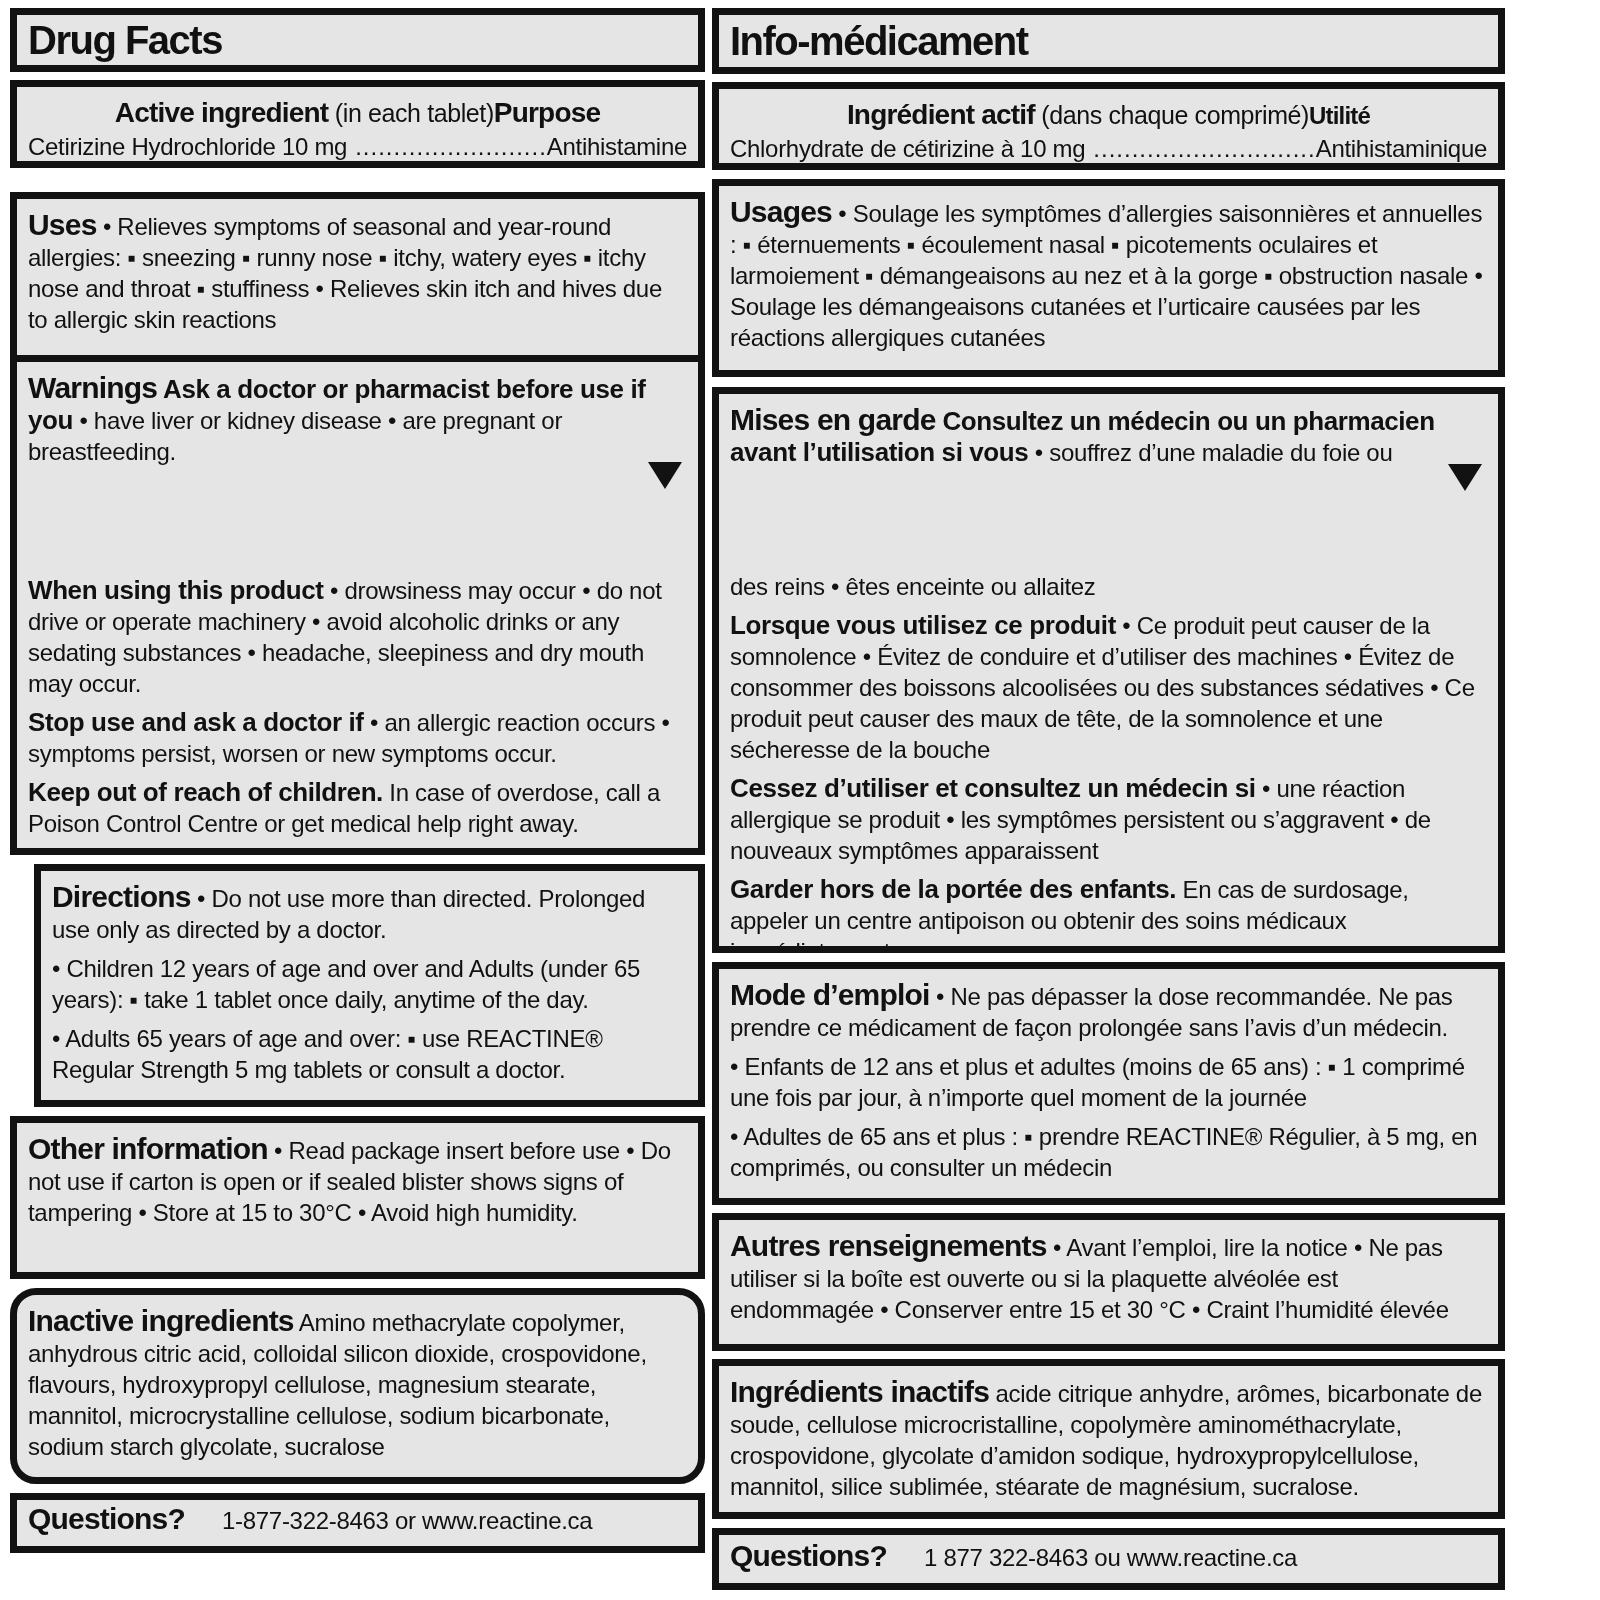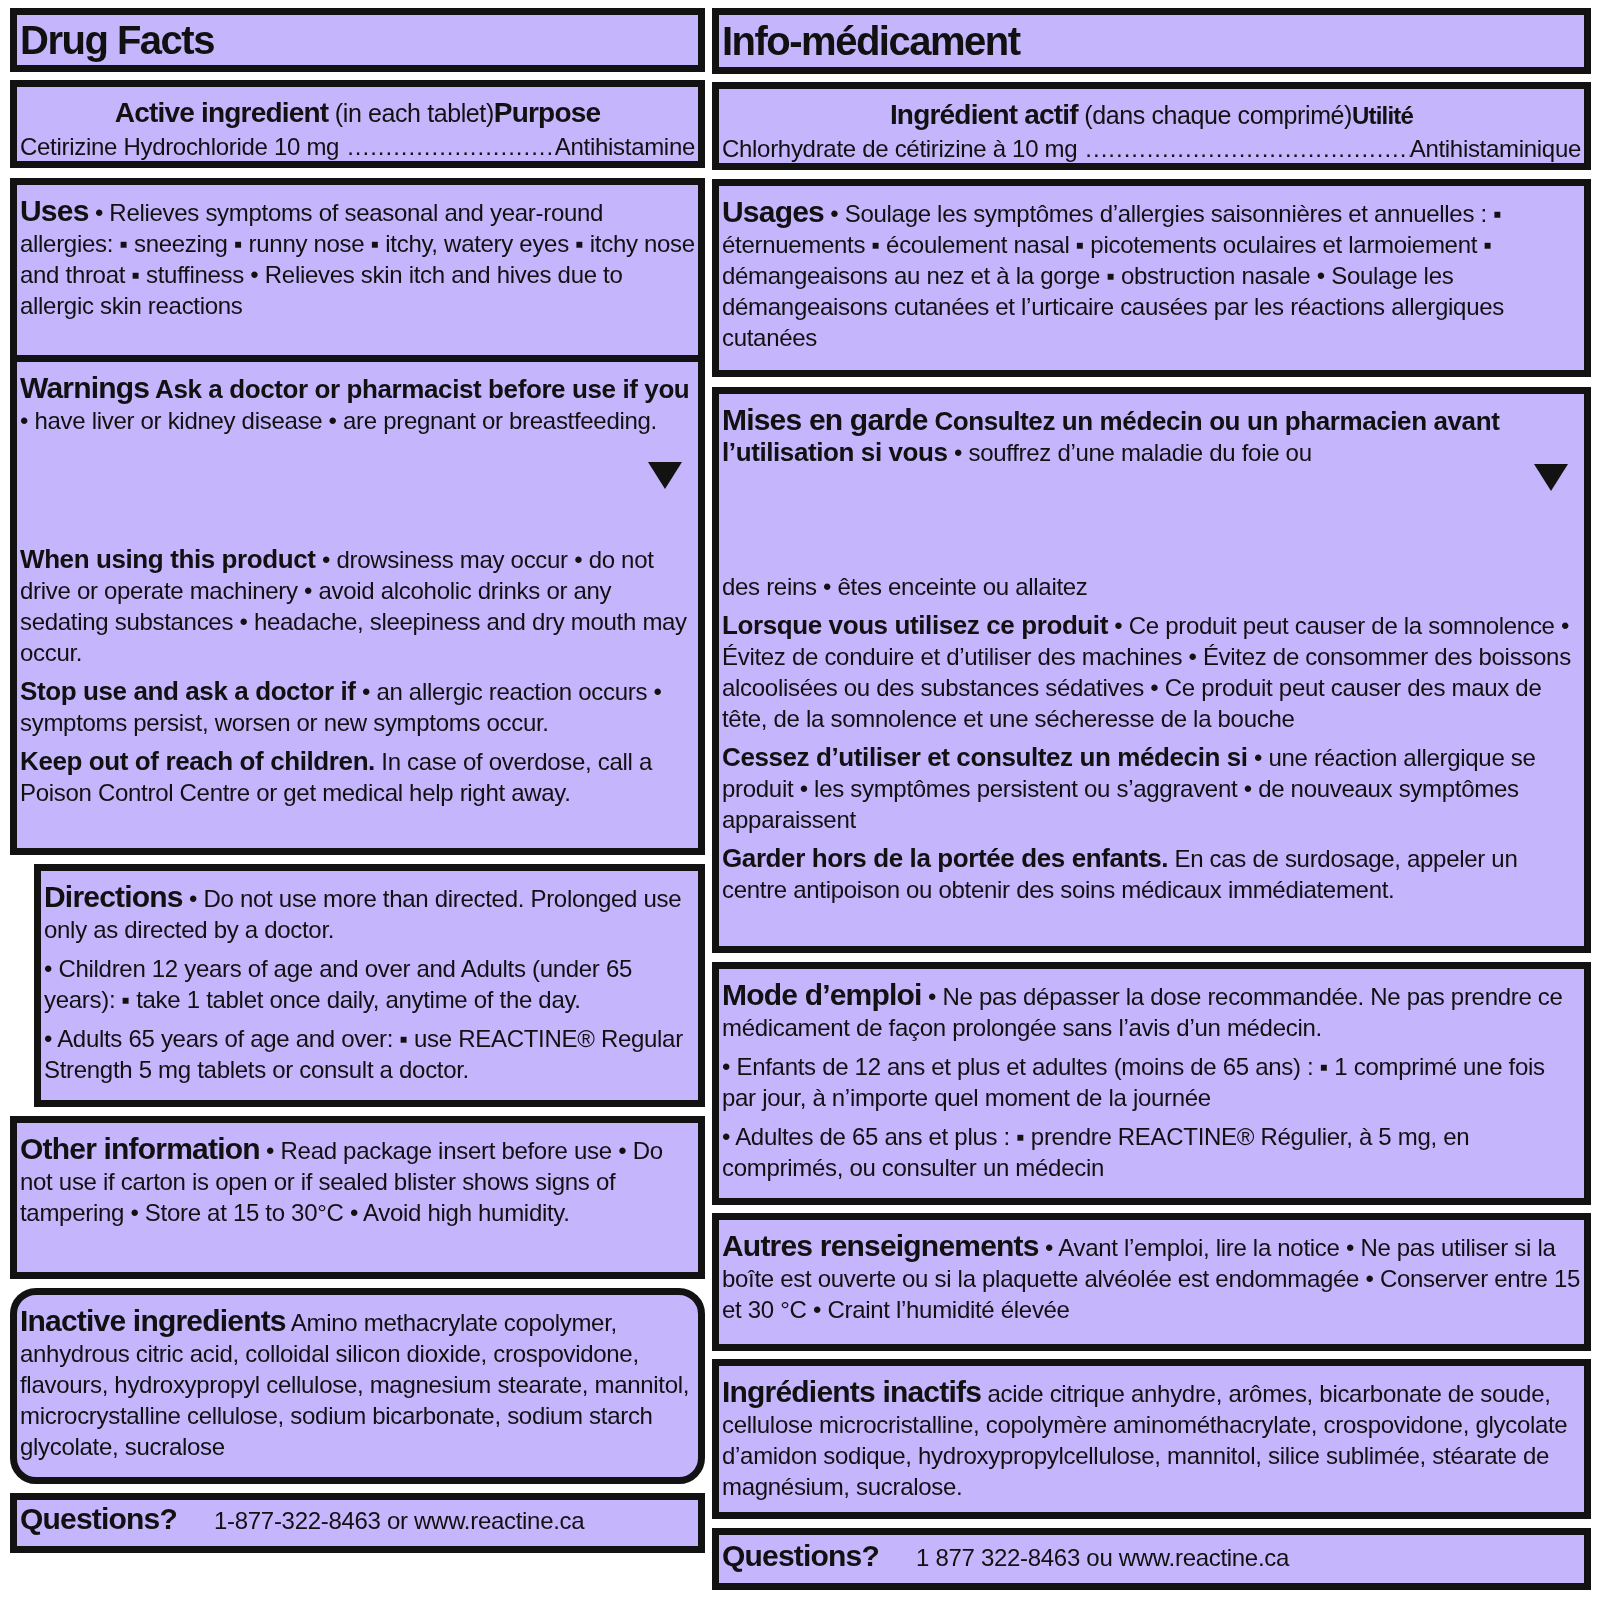--- a/index.html
+++ b/index.html
@@ -1,20 +1,20 @@
 <!DOCTYPE html>
 <html><head>
 <meta charset="utf-8">
 <style>
   html,body{margin:0;padding:0;background:#fff;}
   .page{position:relative;width:1600px;height:1600px;background:#fff;overflow:hidden;
         font-family:"Liberation Sans","DejaVu Sans",sans-serif;color:#111;}
   .col{position:absolute;top:0;}
-  .box{position:absolute;left:0;right:0;border:7px solid #121212;background:#c4b5fd;
-       box-sizing:border-box;padding:10px 3px;overflow:hidden;}
+  .box{position:absolute;left:0;right:0;border:7px solid #121212;background:#e5e5e5;
+       box-sizing:border-box;padding:10px 11px;overflow:hidden;}
   .titlebox{display:flex;align-items:center;}
   .title{font-size:40px;font-weight:bold;letter-spacing:-1.5px;}
   .row{display:flex;justify-content:center;align-items:baseline;}
   .head{font-size:30px;font-weight:bold;letter-spacing:-0.8px;}
   .headnote{font-size:25px;font-weight:normal;letter-spacing:-0.4px;}
   .lead{font-size:26px;font-weight:bold;letter-spacing:-0.4px;}
   .body,.para{font-size:24px;line-height:31px;letter-spacing:-0.3px;}
   .para{margin:0 0 8px 0;}
   .para:last-child{margin-bottom:0;}
   .ingrow{display:flex;align-items:baseline;font-size:24px;letter-spacing:-0.3px;margin-top:4px;}
@@ -41,21 +41,21 @@
         <span><span class="head" style="font-size:28px;">Active ingredient</span><span class="headnote"> (in each tablet)</span></span>
         <span class="head" style="font-size:28px;">Purpose</span>
       </div>
       <div class="ingrow">
         <span>Cetirizine Hydrochloride 10 mg</span>
         <span class="leader">......................................................</span>
         <span>Antihistamine</span>
       </div>
     </div>
 
-    <div class="box" style="top:178px;height:216px;">
+    <div class="box" style="top:192px;height:216px;">
       <div class="body"><span class="head">Uses</span><span> • Relieves symptoms of seasonal and year-round allergies: ▪ sneezing ▪ runny nose ▪ itchy, watery eyes ▪ itchy nose and throat ▪ stuffiness • Relieves skin itch and hives due to allergic skin reactions</span></div>
     </div>
 
     <div class="box" style="top:355px;height:500px;">
       <div class="para"><span class="head">Warnings</span><span class="lead"> Ask a doctor or pharmacist before use if you</span><span class="body"> • have liver or kidney disease • are pregnant or breastfeeding.</span></div>
       <div class="tri" style="right:16px;top:100px;"></div>
       <div class="spacer" style="height:100px;"></div>
       <div class="para"><span class="lead">When using this product</span><span> • drowsiness may occur • do not drive or operate machinery • avoid alcoholic drinks or any sedating substances • headache, sleepiness and dry mouth may occur.</span></div>
       <div class="para"><span class="lead">Stop use and ask a doctor if</span><span> • an allergic reaction occurs • symptoms persist, worsen or new symptoms occur.</span></div>
       <div class="para"><span class="lead">Keep out of reach of children.</span><span> In case of overdose, call a Poison Control Centre or get medical help right away.</span></div>
@@ -74,21 +74,21 @@
     <div class="box" style="top:1288px;height:196px;border-radius:26px;">
       <div class="body"><span class="head">Inactive ingredients</span><span> Amino methacrylate copolymer, anhydrous citric acid, colloidal silicon dioxide, crospovidone, flavours, hydroxypropyl cellulose, magnesium stearate, mannitol, microcrystalline cellulose, sodium bicarbonate, sodium starch glycolate, sucralose</span></div>
     </div>
 
     <div class="box qline" style="top:1493px;height:60px;">
       <span class="head">Questions?</span>
       <span class="body">1-877-322-8463 or www.reactine.ca</span>
     </div>
   </div>
 
-  <div class="col" style="left:712px;width:879px;height:1600px;">
+  <div class="col" style="left:712px;width:793px;height:1600px;">
 
     <div class="box titlebox" style="top:8px;height:66px;">
       <span class="title">Info-médicament</span>
     </div>
 
     <div class="box" style="top:82px;height:88px;">
       <div class="row">
         <span><span class="head" style="font-size:28px;">Ingrédient actif</span><span class="headnote"> (dans chaque comprimé)</span></span>
         <span class="head" style="font-size:24px;">Utilité</span>
       </div>

